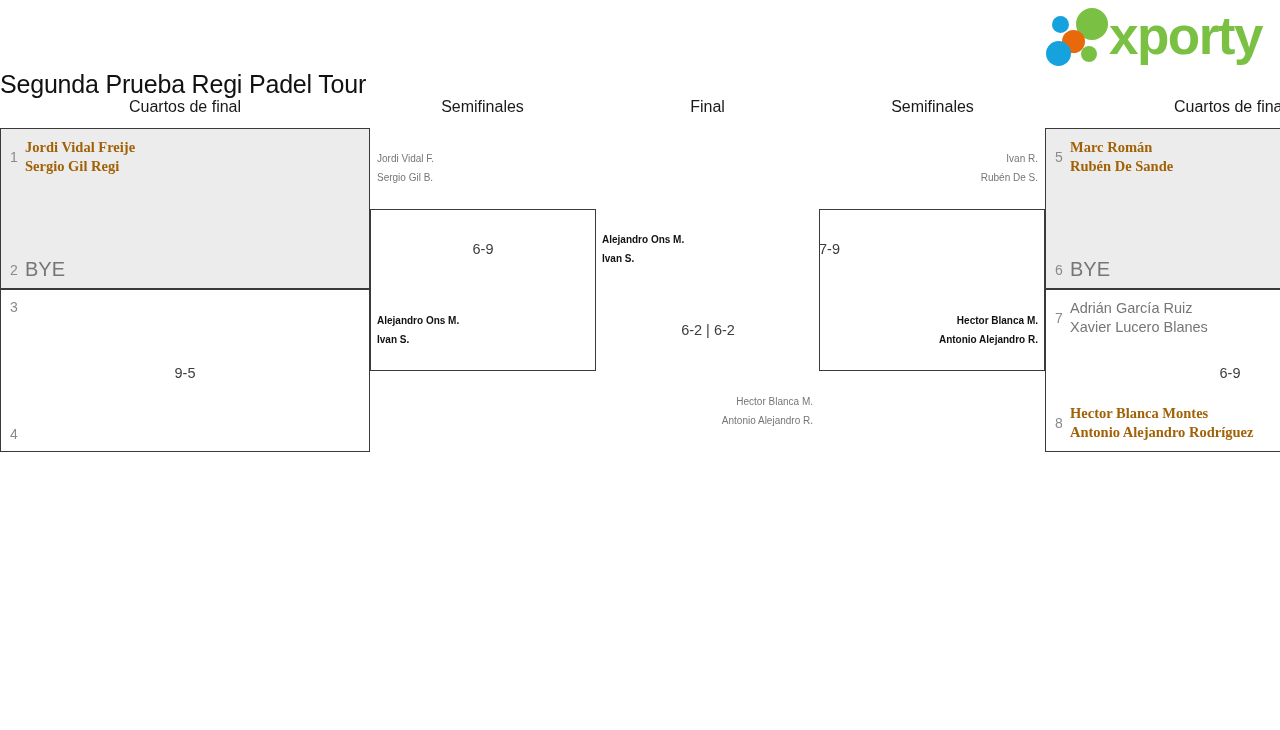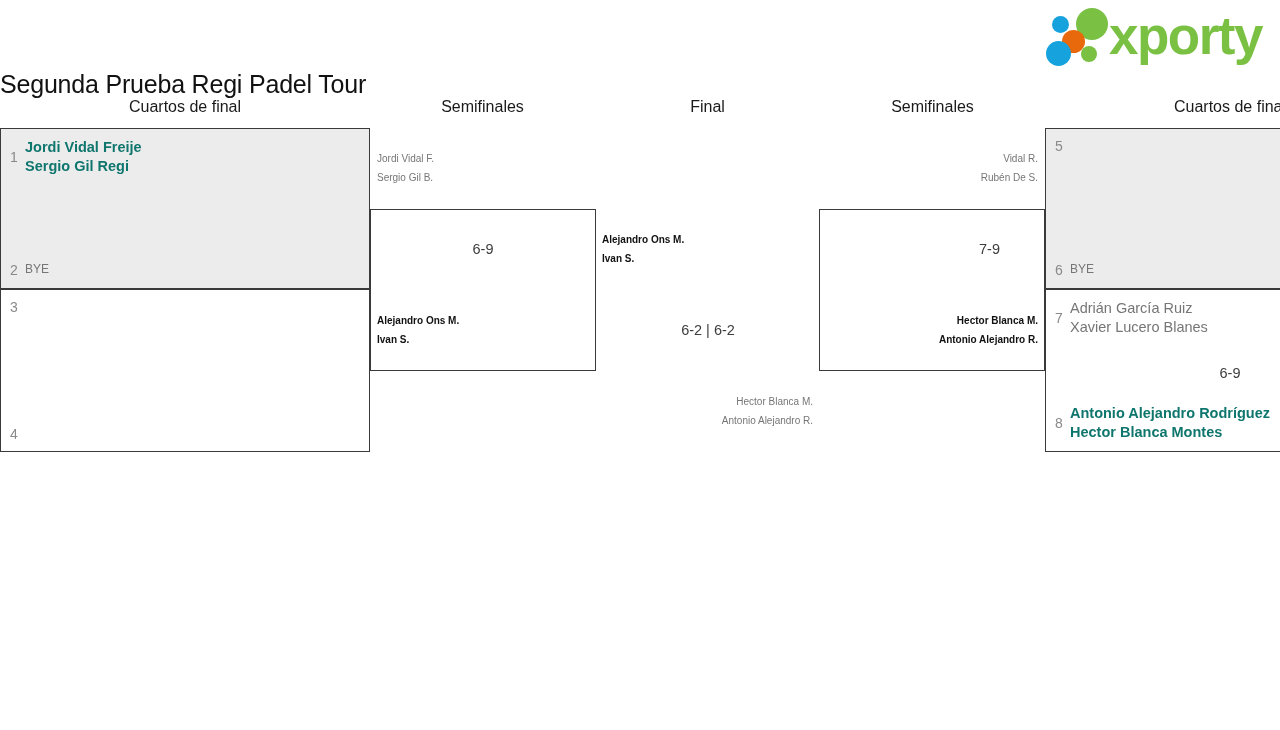--- a/index.html
+++ b/index.html
@@ -102,23 +102,23 @@
     width: 22px;
     flex: 0 0 22px;
     text-align: center;
   }
   .names {
     font-size: 14.5px;
     line-height: 19px;
     white-space: nowrap;
   }
   .names .nm { display: block; }
-  .winner .names { color: #0f766e; font-weight: 700; }
+  .winner .names { color: #a16207; font-weight: 700; font-family: Liberation Serif, serif; }
   .loser  .names { color: #767676; font-weight: 400; }
-  .bye .names { color: #767676; font-weight: 400; font-size: 12px; }
+  .bye .names { color: #767676; font-weight: 400; font-size: 20px; }
 
   .qf-team-top    { left: 2px; top: 9px; }
   .qf-team-bottom { left: 2px; bottom: 9px; }
 
   .qf-score {
     position: absolute;
     left: 0; right: 0;
     text-align: center;
     font-size: 14.5px;
     color: #3d3d3d;
@@ -152,21 +152,21 @@
     white-space: nowrap;
   }
 
   
   .sf-l-loser  { left: 377px; top: 149px; text-align: left; }
   .sf-l-score  { left: 370px; width: 226px; top: 241px; text-align: center; }
   .sf-l-winner { left: 377px; top: 311px; text-align: left; }
 
   
   .sf-r-loser  { right: 242px; top: 149px; text-align: right; }
-  .sf-r-score  { left: 819px; width: 181px; top: 241px; text-align: right; }
+  .sf-r-score  { left: 819px; width: 181px; top: 241px; text-align: left; }
   .sf-r-winner { right: 242px; top: 311px; text-align: right; }
 
   
   .fin-winner { left: 602px; top: 230px; text-align: left; }
   .fin-score  { left: 595px; width: 226px; top: 322px; text-align: center; }
   .fin-loser  { left: 595px; width: 218px; top: 392px; text-align: right; }
 </style>
 </head>
 <body>
 
@@ -211,25 +211,30 @@
   <div class="qf-score qf-score-pos"></div>
 </div>
 
 <div class="box qf-l2">
   <div class="team winner qf-team-top">
     <span class="seed">3</span>
   </div>
   <div class="team loser qf-team-bottom">
     <span class="seed">4</span>
   </div>
+  <div class="qf-score qf-score-pos">9-5</div>
 </div>
 
 <div class="box gray qf-r1">
   <div class="team winner qf-team-top">
     <span class="seed">5</span>
+    <span class="names">
+      <span class="nm">Marc Román</span>
+      <span class="nm">Rubén De Sande</span>
+    </span>
   </div>
   <div class="team bye qf-team-bottom">
     <span class="seed">6</span>
     <span class="names">
       <span class="nm">BYE</span>
     </span>
   </div>
   <div class="qf-score qf-score-pos"></div>
 </div>
 
@@ -237,42 +242,42 @@
   <div class="team loser qf-team-top">
     <span class="seed">7</span>
     <span class="names">
       <span class="nm">Adrián García Ruiz</span>
       <span class="nm">Xavier Lucero Blanes</span>
     </span>
   </div>
   <div class="team winner qf-team-bottom">
     <span class="seed">8</span>
     <span class="names">
+      <span class="nm">Hector Blanca Montes</span>
       <span class="nm">Antonio Alejandro Rodríguez</span>
-      <span class="nm">Hector Blanca Montes</span>
     </span>
   </div>
   <div class="qf-score qf-score-pos">6-9</div>
 </div>
 
 <div class="box sf-l"></div>
 <div class="box sf-r"></div>
 
 <div class="sf-loser sf-l-loser">
   <span class="nm">Jordi Vidal F.</span>
   <span class="nm">Sergio Gil B.</span>
 </div>
 <div class="sf-score sf-l-score">6-9</div>
 <div class="sf-winner sf-l-winner">
   <span class="nm">Alejandro Ons M.</span>
   <span class="nm">Ivan S.</span>
 </div>
 
 <div class="sf-loser sf-r-loser">
-  <span class="nm">Vidal R.</span>
+  <span class="nm">Ivan R.</span>
   <span class="nm">Rubén De S.</span>
 </div>
 <div class="sf-score sf-r-score">7-9</div>
 <div class="sf-winner sf-r-winner">
   <span class="nm">Hector Blanca M.</span>
   <span class="nm">Antonio Alejandro R.</span>
 </div>
 
 <div class="sf-winner fin-winner">
   <span class="nm">Alejandro Ons M.</span>

